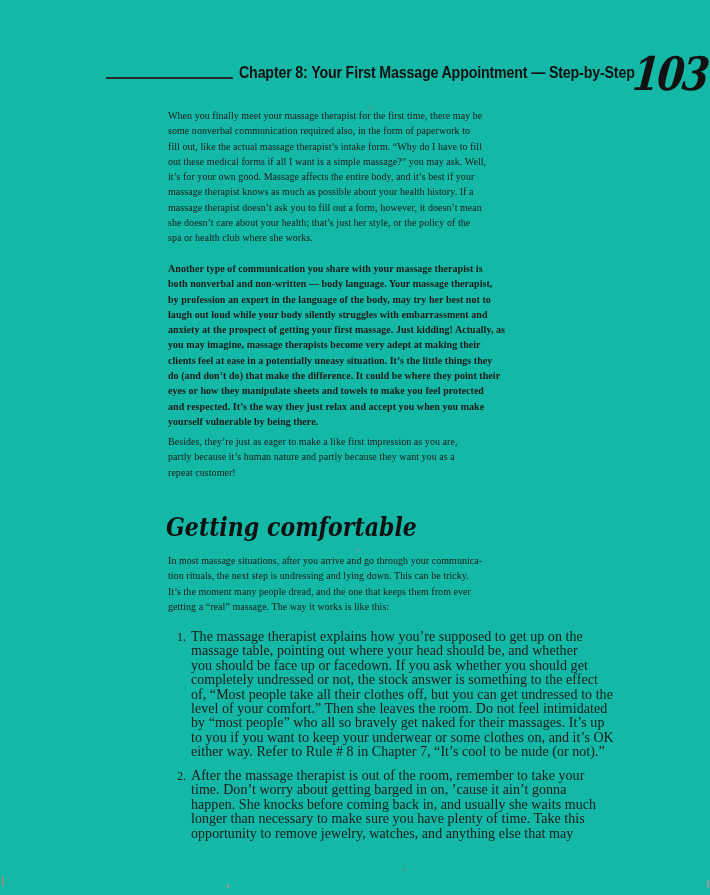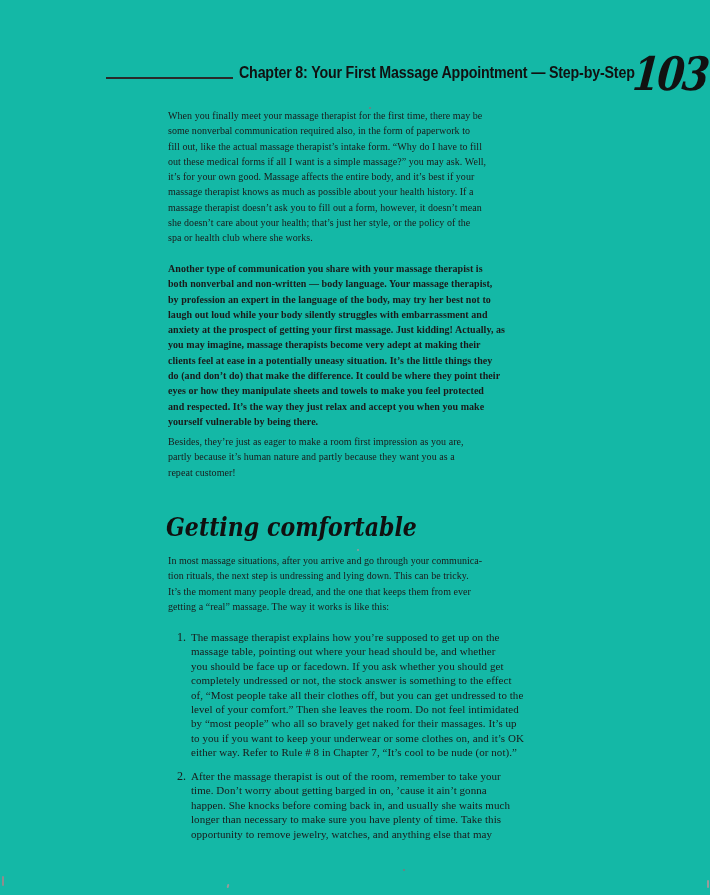--- a/index.html
+++ b/index.html
@@ -78,21 +78,21 @@
     left: 177px;
     font-size: 12px;
     line-height: 14.4px;
     color: #1a1a1a;
   }
   .li-text {
     position: absolute;
     left: 191px;
     margin: 0;
     white-space: pre;
-    font-size: 11px;
+    font-size: 14px;
     line-height: 14.4px;
     letter-spacing: 0.05px;
     color: #1a1a1a;
   }
   .li1 .li-num, .li1 .li-text { top: 630px; }
   .li2 .li-num, .li2 .li-text { top: 769px; }
   
   .artifact { position: absolute; background: #7a7a7a; border-radius: 1px; }
   .a-dot-top    { left: 369px; top: 107px; width: 2px; height: 2px; }
   .a-dot-mid    { left: 357px; top: 549px; width: 2px; height: 2px; background:#9a9a9a; }
@@ -123,21 +123,21 @@
 both nonverbal and non-written — body language. Your massage therapist,
 by profession an expert in the language of the body, may try her best not to
 laugh out loud while your body silently struggles with embarrassment and
 anxiety at the prospect of getting your first massage. Just kidding! Actually, as
 you may imagine, massage therapists become very adept at making their
 clients feel at ease in a potentially uneasy situation. It’s the little things they
 do (and don’t do) that make the difference. It could be where they point their
 eyes or how they manipulate sheets and towels to make you feel protected
 and respected. It’s the way they just relax and accept you when you make
 yourself vulnerable by being there.</p>
-  <p class="body-text p3">Besides, they’re just as eager to make a room first impression as you are,
+  <p class="body-text p3">Besides, they’re just as eager to make a like first impression as you are,
 partly because it’s human nature and partly because they want you as a
 repeat customer!</p>
 
   <h2 class="section-heading">Getting comfortable</h2>
 
   <p class="body-text p4">In most massage situations, after you arrive and go through your communica-
 tion rituals, the next step is undressing and lying down. This can be tricky.
 It’s the moment many people dread, and the one that keeps them from ever
 getting a “real” massage. The way it works is like this:</p>
 

